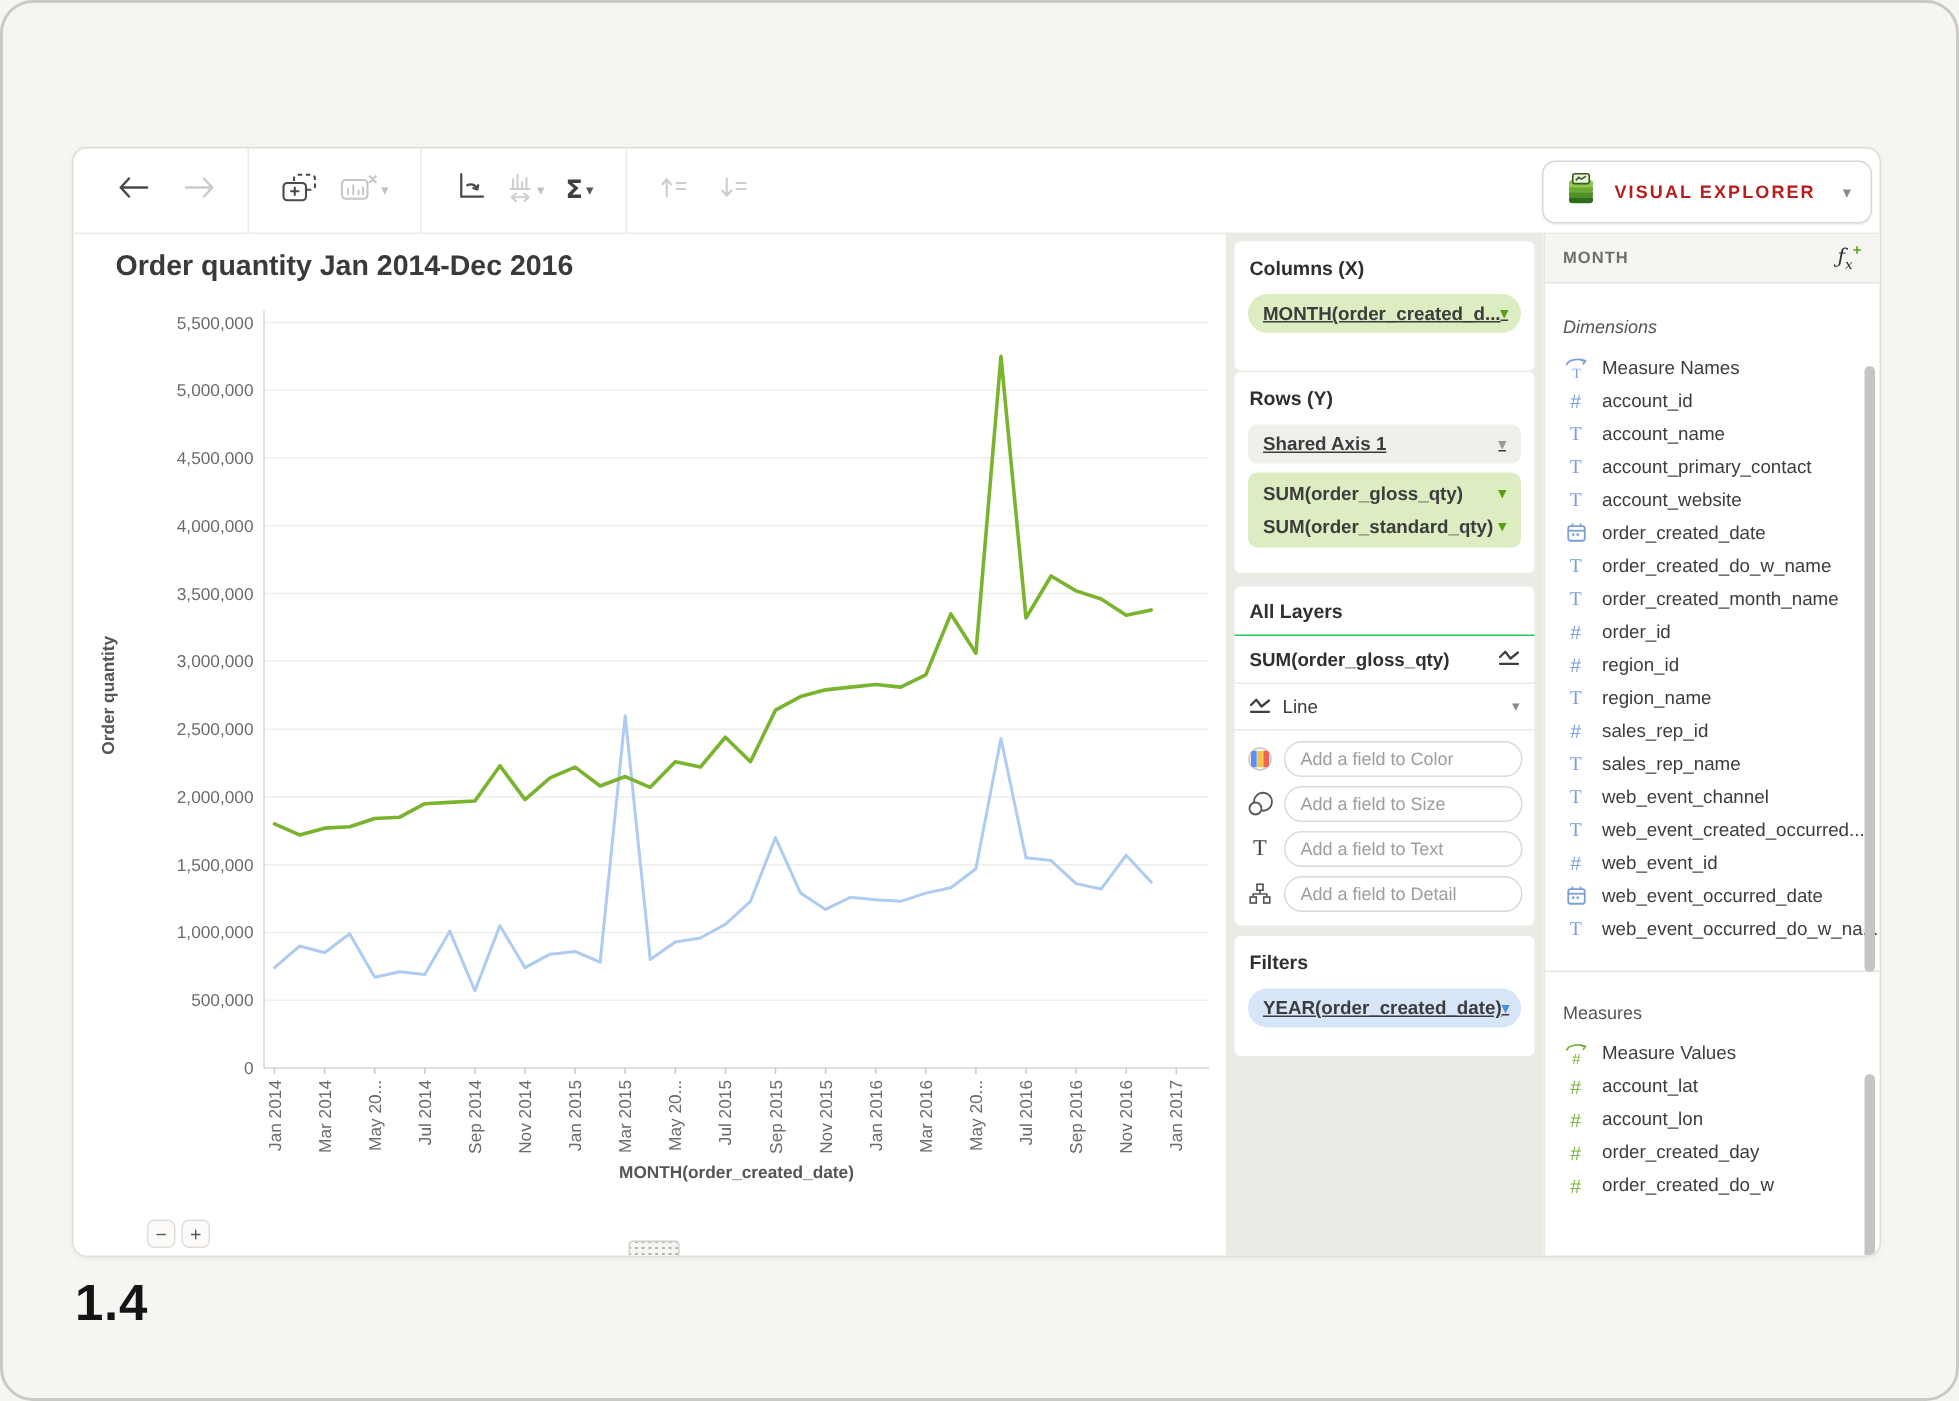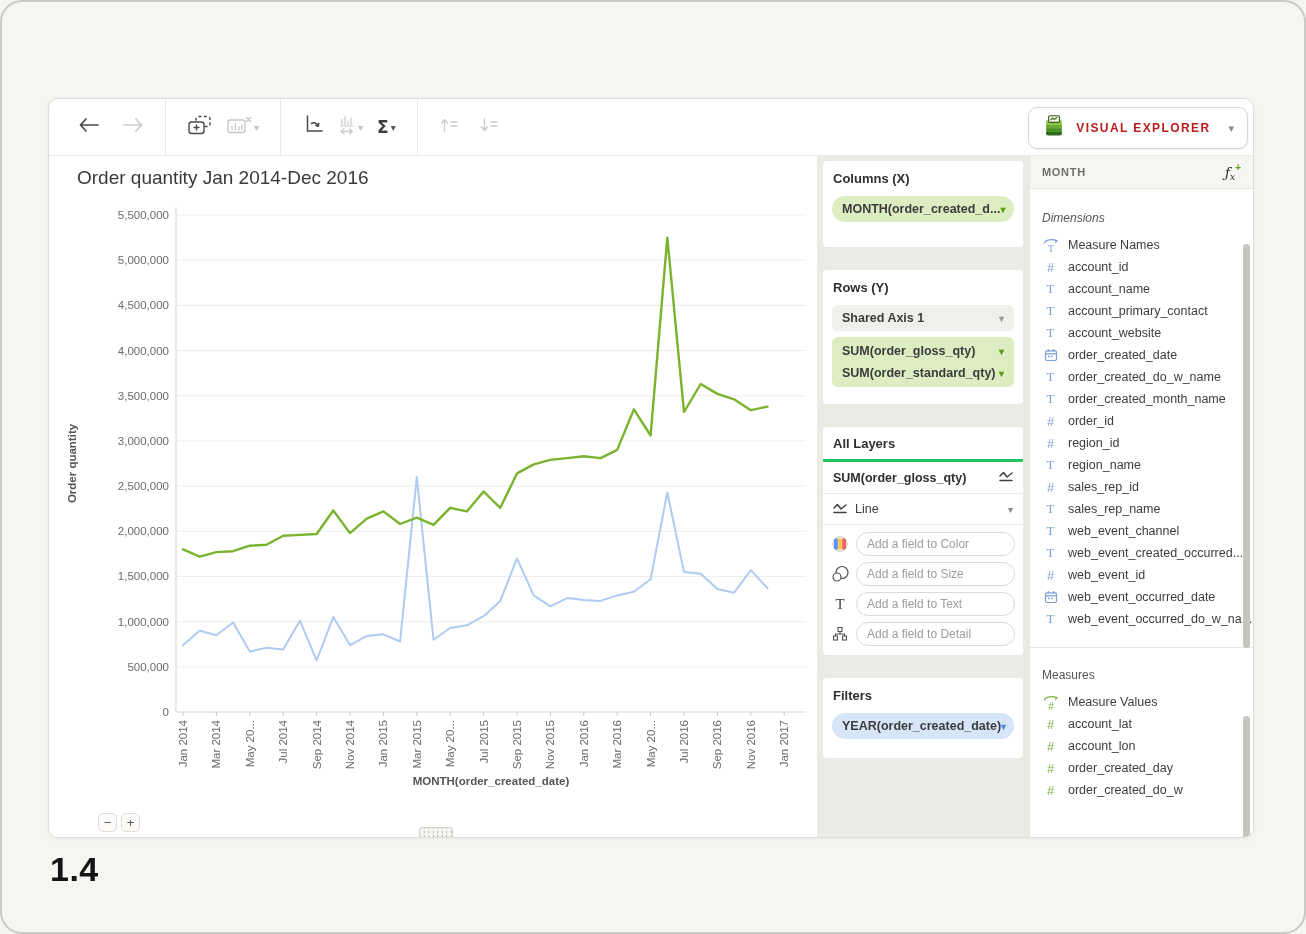--- a/index.html
+++ b/index.html
@@ -33,49 +33,49 @@
   .explorer-btn .lbl{font-size:12px;font-weight:700;letter-spacing:1.4px;color:#b91c1c;}
   .explorer-btn .chev{color:#8a8a8a;font-size:11px;margin-left:8px;}
 
   
   .content{position:absolute;top:57px;left:0;right:0;bottom:0;display:flex;}
   .chart-col{width:768px;position:relative;background:#fff;flex:none;}
   .shelf-col{width:212px;background:#ebeae5;padding:5px 6px;box-sizing:border-box;flex:none;}
   .fields-col{flex:1;background:#fff;border-left:1px solid #e7e5e1;position:relative;overflow:hidden;}
 
   
-  .chart-title{position:absolute;left:28px;top:11px;font-size:19px;font-weight:400;color:#3a3a3a;}
+  .chart-title{position:absolute;left:28px;top:11px;font-size:19px;font-weight:700;color:#3a3a3a;}
   #chart-host{position:absolute;inset:0;}
   .zoom-ctrl{position:absolute;left:49px;top:657px;display:flex;gap:4px;}
   .zbtn{width:19px;height:19px;border:1px solid #e0ddd8;border-radius:5px;background:#fcfbf9;color:#555;
         font-size:13px;line-height:17px;text-align:center;box-sizing:border-box;}
   .drag-handle{
     position:absolute;left:370px;bottom:-2px;width:32px;height:10px;
     border:1px solid #d2d0cb;border-radius:3px;background:#f6f5f2;
     background-image:radial-gradient(#b5b3ae 0.9px, transparent 1px);
     background-size:4.5px 4px;background-position:2px 2px;
   }
 
   
-  .card{background:#fff;border-radius:4px;padding:9px 9px;margin-bottom:23px;box-sizing:border-box;}
+  .card{background:#fff;border-radius:4px;padding:9px 9px;margin-bottom:1px;box-sizing:border-box;}
   .card-title{font-size:13px;font-weight:700;color:#2f2f2f;margin:1px 0 10px 1px;}
   .pill{display:flex;align-items:center;justify-content:space-between;border-radius:13px;
-        padding:0 10px;height:26px;font-size:12.5px;font-weight:700;color:#3c3c3c;box-sizing:border-box;}
+        padding:0 10px;height:26px;font-size:12.5px;font-weight:700;color:#3c3c3c;box-sizing:border-box;text-decoration:underline;}
   .pill .arr{font-size:10px;}
   .pill.green{background:#dcedc2;}  .pill.green .arr{color:#5a9e16;}
   .pill.gray{background:#f0efeb;border-radius:6px;}   .pill.gray .arr{color:#9a9a9a;}
   .pill.blue{background:#d7e5f8;}   .pill.blue .arr{color:#4f8fd9;}
   .card.columns{height:86px;}
   .card.rows{height:134px;}
   .green-group{background:#dcedc2;border-radius:6px;margin-top:6px;padding:3px 0;}
   .green-group .grow{display:flex;justify-content:space-between;align-items:center;height:22px;
         padding:0 10px;font-size:12.5px;font-weight:700;color:#3c3c3c;}
   .green-group .arr{color:#5a9e16;font-size:10px;}
   .card.layers{padding:0;margin-top:9px;}
-  .layers-header{padding:9px 10px 8px;font-size:13px;font-weight:700;color:#2f2f2f;border-bottom:3px solid #22c55e;}
+  .layers-header{padding:9px 10px 8px;font-size:13px;font-weight:700;color:#2f2f2f;border-bottom:1px solid #22c55e;}
   .layer-row{height:31px;padding:0 10px;display:flex;justify-content:space-between;align-items:center;
         font-weight:700;font-size:12.5px;color:#2f2f2f;border-bottom:1px solid #eceae6;}
   .mark-row{height:30px;display:flex;align-items:center;gap:8px;padding:0 10px;border-bottom:1px solid #eceae6;
         font-size:12.5px;color:#3c3c3c;}
   .mark-row .chev{margin-left:auto;color:#8a8a8a;}
   .slots{padding:7px 8px 9px;}
   .slot-row{display:flex;align-items:center;gap:7px;margin-bottom:6px;}
   .slot-row:last-child{margin-bottom:0;justify-content:space-between;}
   .slot-pill{flex:1;border:1px solid #dcdad5;border-radius:13px;height:24px;line-height:23px;
         padding:0 10px;color:#9d9d9d;font-size:12px;background:#fff;box-sizing:border-box;

